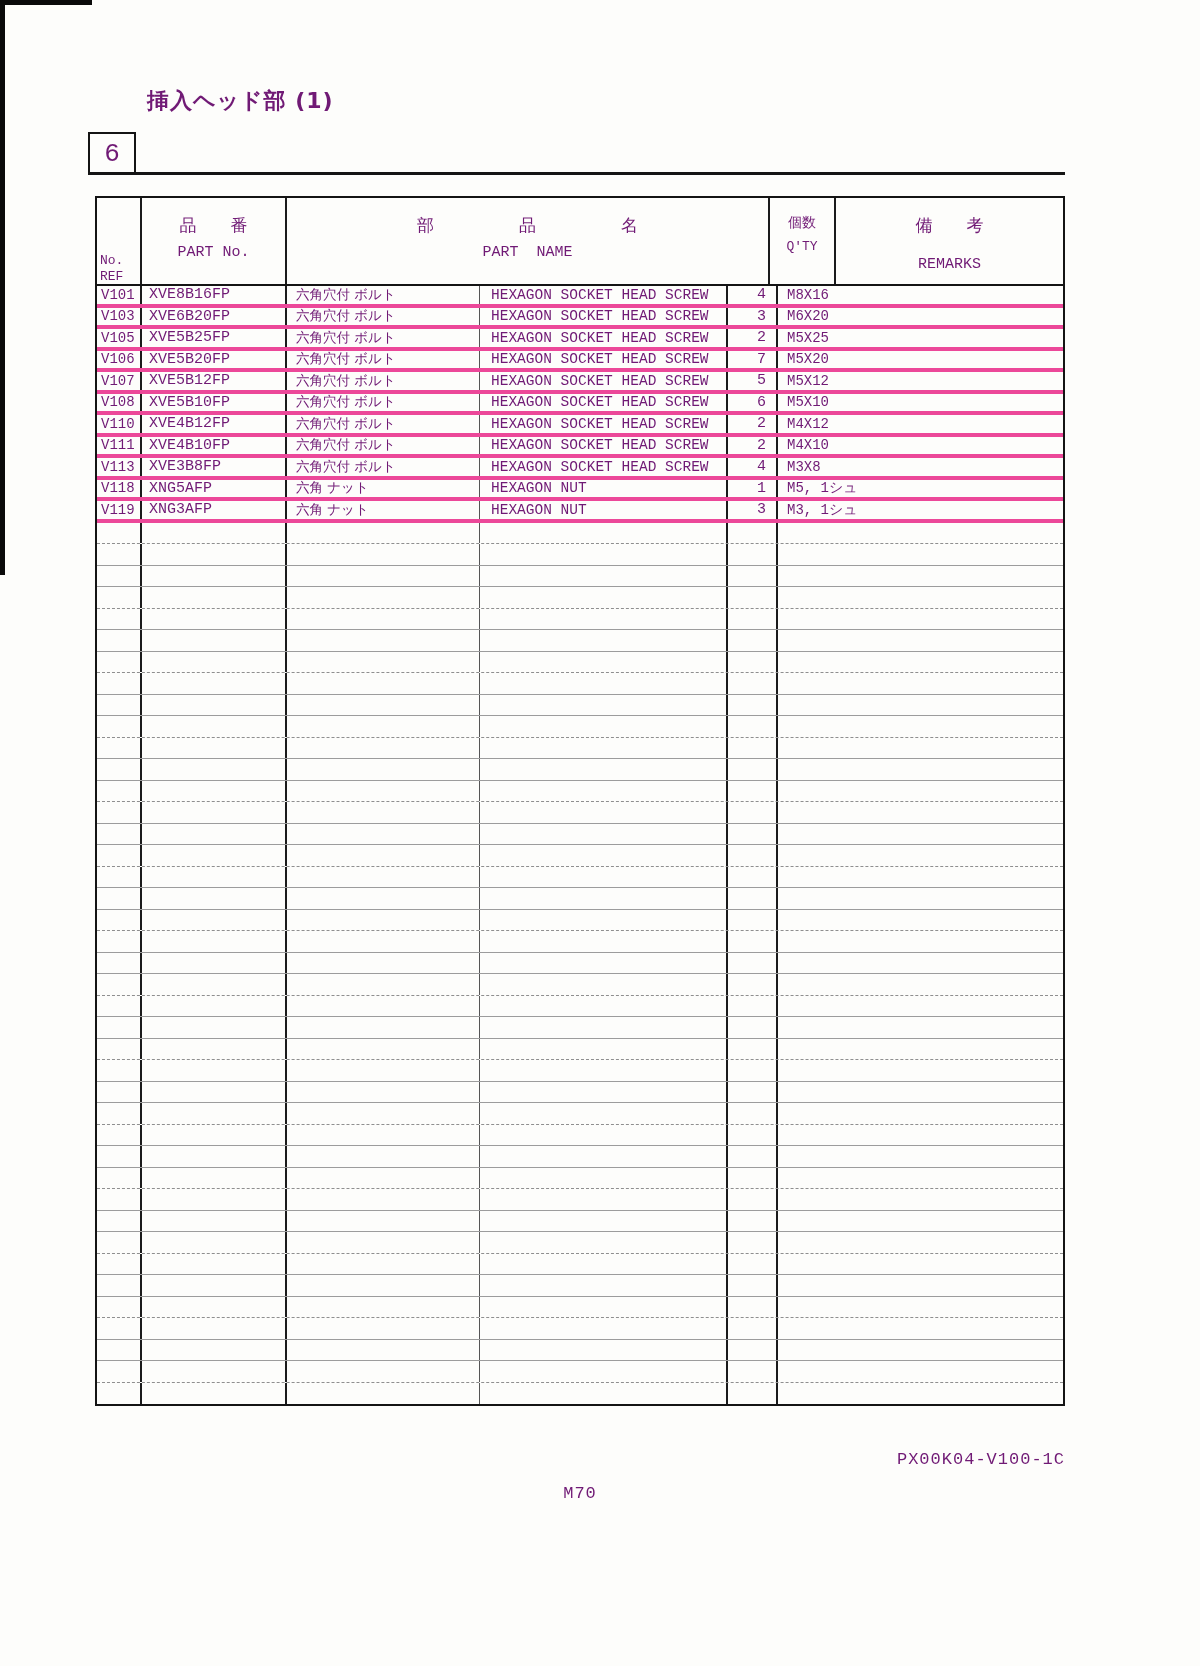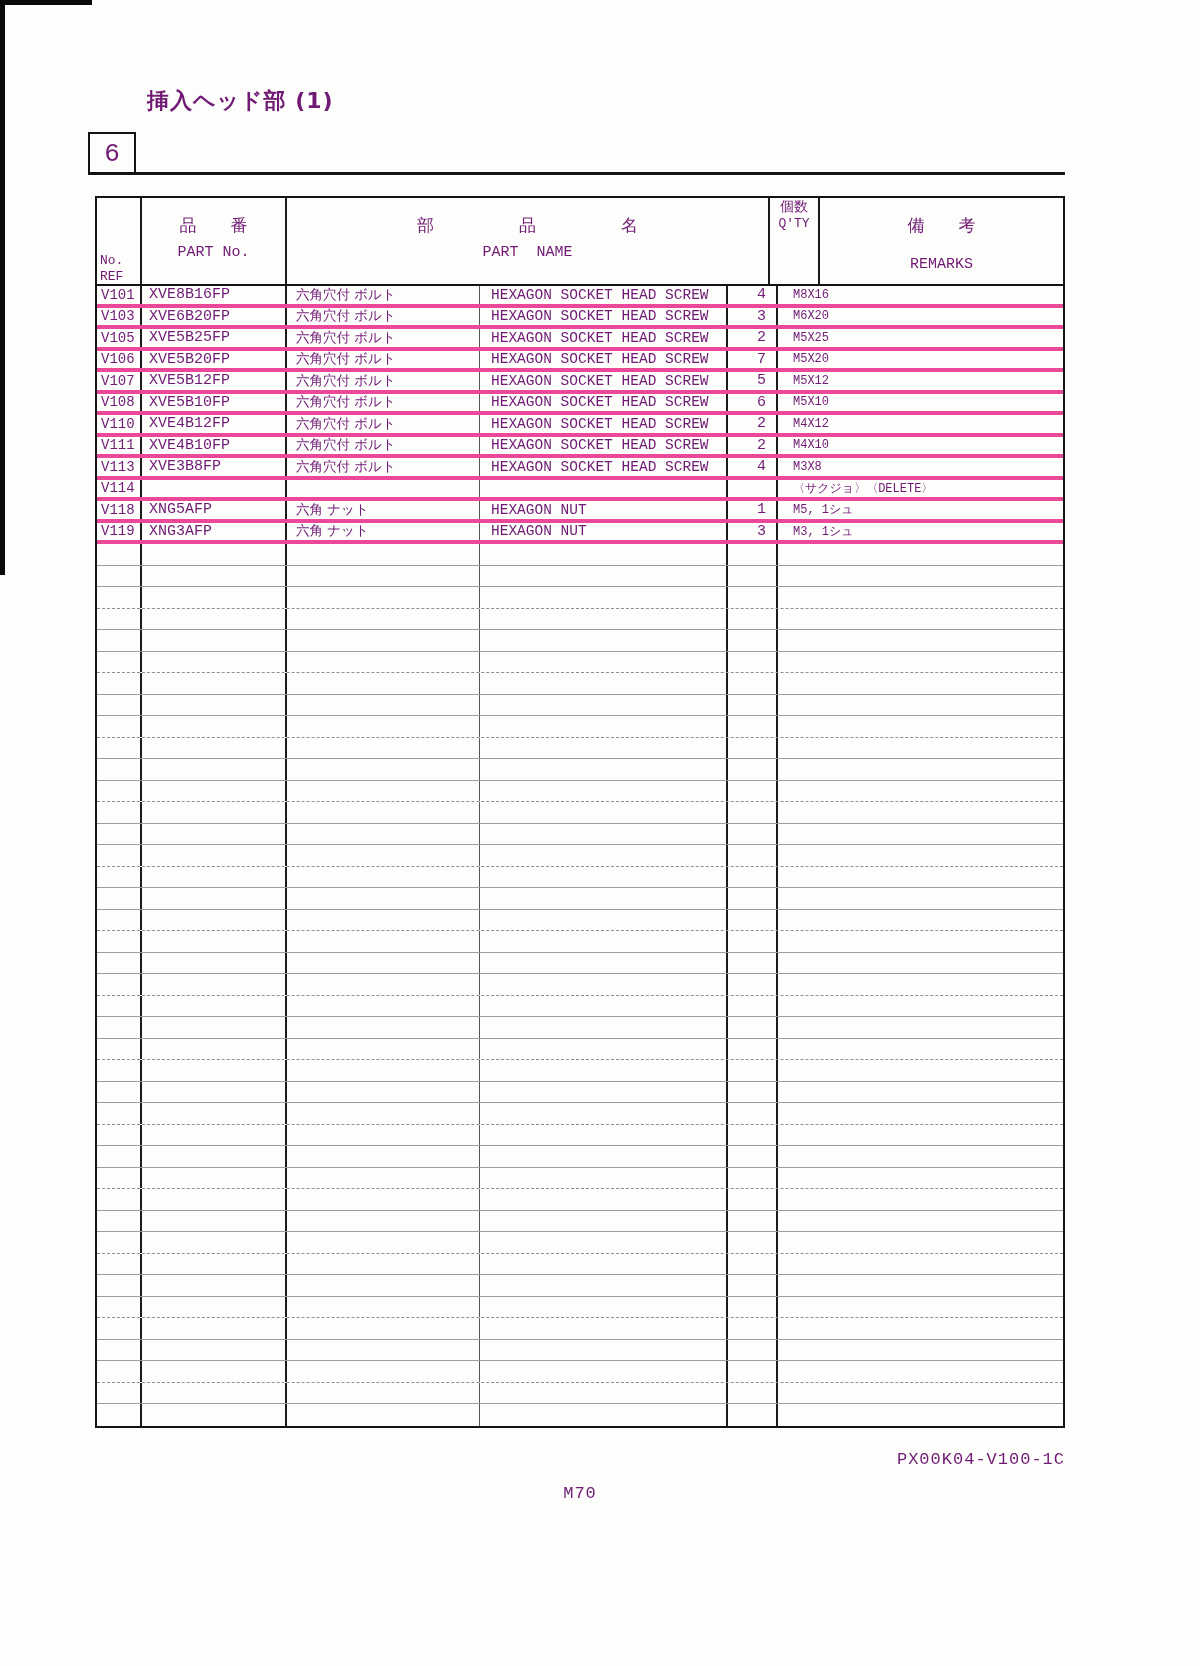--- a/index.html
+++ b/index.html
@@ -47,40 +47,40 @@
   }
   .tbl-head { display:flex; height:88px; border-bottom:2px solid #141414; }
   .hcell { display:flex; flex-direction:column; overflow:hidden; }
   .vr2 { border-right:2px solid #1b1b1b; }
   .vr1 { border-right:1px solid #555; }
 
   .h-ref { width:45px; padding:2px 0 0 3px; font-size:13px; line-height:1.25; }
   .h-ref .tiny { font-size:10.5px; letter-spacing:0; font-family:Liberation Serif, serif;margin-left:43px; }
   .h-part { width:145px; align-items:center; padding-top:16px; gap:7px; }
   .h-name { width:483px; align-items:center; padding-top:16px; gap:7px; }
-  .h-qty  { width:50px; align-items:center; font-size:13px; }
+  .h-qty  { width:66px; align-items:center; padding-top:16px; gap:7px; font-size:13px; }
   .h-rem  { flex:1; align-items:center; padding-top:16px; gap:19px; }
   .h-jp   { font-size:17px; font-family:"DejaVu Sans",sans-serif; white-space:pre; }
   .h-en   { font-size:15px; white-space:pre; }
   .h-qty .h-jp { font-size:14px; }
   .h-qty .h-en { font-size:13px; }
 
   .row { display:flex; height:21.5px; font-size:15px; }
   .dr  { border-bottom:4px solid #ec4899; }
   .er  { border-bottom:1px solid #9c9c9c; }
   .er:nth-child(3n) { border-bottom:1px dashed #8f8f8f; }
   .row:last-child { border-bottom:none; }
 
   .cell { display:flex; align-items:center; overflow:hidden; white-space:nowrap; }
   .c-ref  { width:45px;  padding-left:4px; font-size:14px; }
   .c-part { width:145px; padding-left:7px; }
   .c-njp  { width:193px; padding-left:9px; font-size:13.5px; font-family:"DejaVu Sans",sans-serif; }
   .c-nen  { width:248px; padding-left:11px; font-size:14.5px; }
   .c-qty  { width:50px;  justify-content:flex-end; padding-right:10px; }
-  .c-rem  { flex:1; padding-left:15px; font-size:12px; }
+  .c-rem  { flex:1; padding-left:9px; font-size:14px; }
 
   .doc-code {
     position:absolute; right:135px; top:1450px;
     font-size:17px; letter-spacing:1px;
   }
   .page-num {
     position:absolute; left:0; right:40px; top:1484px;
     text-align:center; font-size:17px; letter-spacing:1px;
   }
 </style>
@@ -192,28 +192,20 @@
         </div>
         <div class="row dr">
           <div class="cell c-ref vr2">V113</div>
           <div class="cell c-part vr2">XVE3B8FP</div>
           <div class="cell c-njp vr1">六角穴付 ボルト</div>
           <div class="cell c-nen vr2">HEXAGON SOCKET HEAD SCREW</div>
           <div class="cell c-qty vr2">4</div>
           <div class="cell c-rem">M3X8</div>
         </div>
         <div class="row dr">
-          <div class="cell c-ref vr2">V114</div>
-          <div class="cell c-part vr2"></div>
-          <div class="cell c-njp vr1"></div>
-          <div class="cell c-nen vr2"></div>
-          <div class="cell c-qty vr2"></div>
-          <div class="cell c-rem">〈サクジョ〉〈DELETE〉</div>
-        </div>
-        <div class="row dr">
           <div class="cell c-ref vr2">V118</div>
           <div class="cell c-part vr2">XNG5AFP</div>
           <div class="cell c-njp vr1">六角 ナット</div>
           <div class="cell c-nen vr2">HEXAGON NUT</div>
           <div class="cell c-qty vr2">1</div>
           <div class="cell c-rem">M5, 1シュ</div>
         </div>
         <div class="row dr">
           <div class="cell c-ref vr2">V119</div>
           <div class="cell c-part vr2">XNG3AFP</div>

